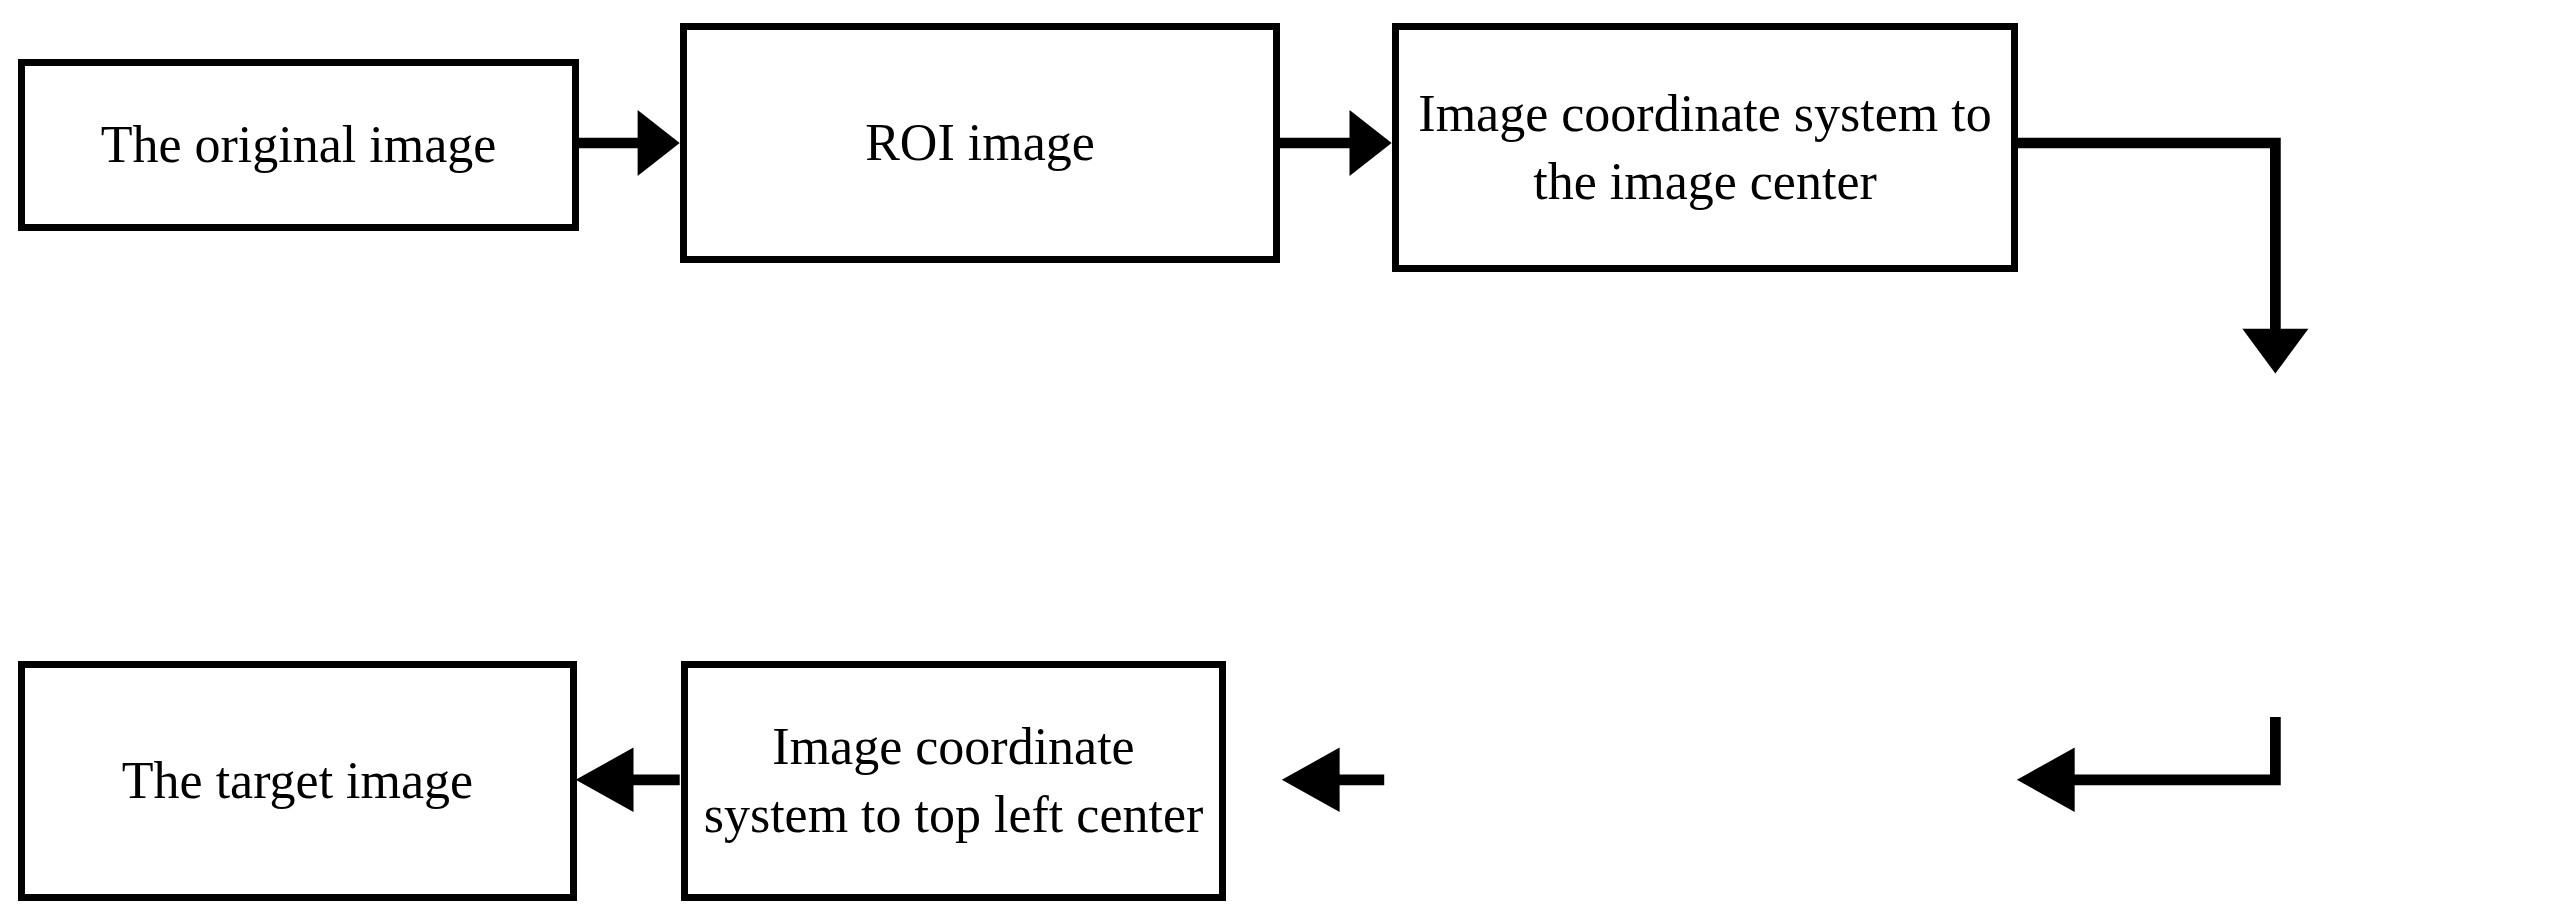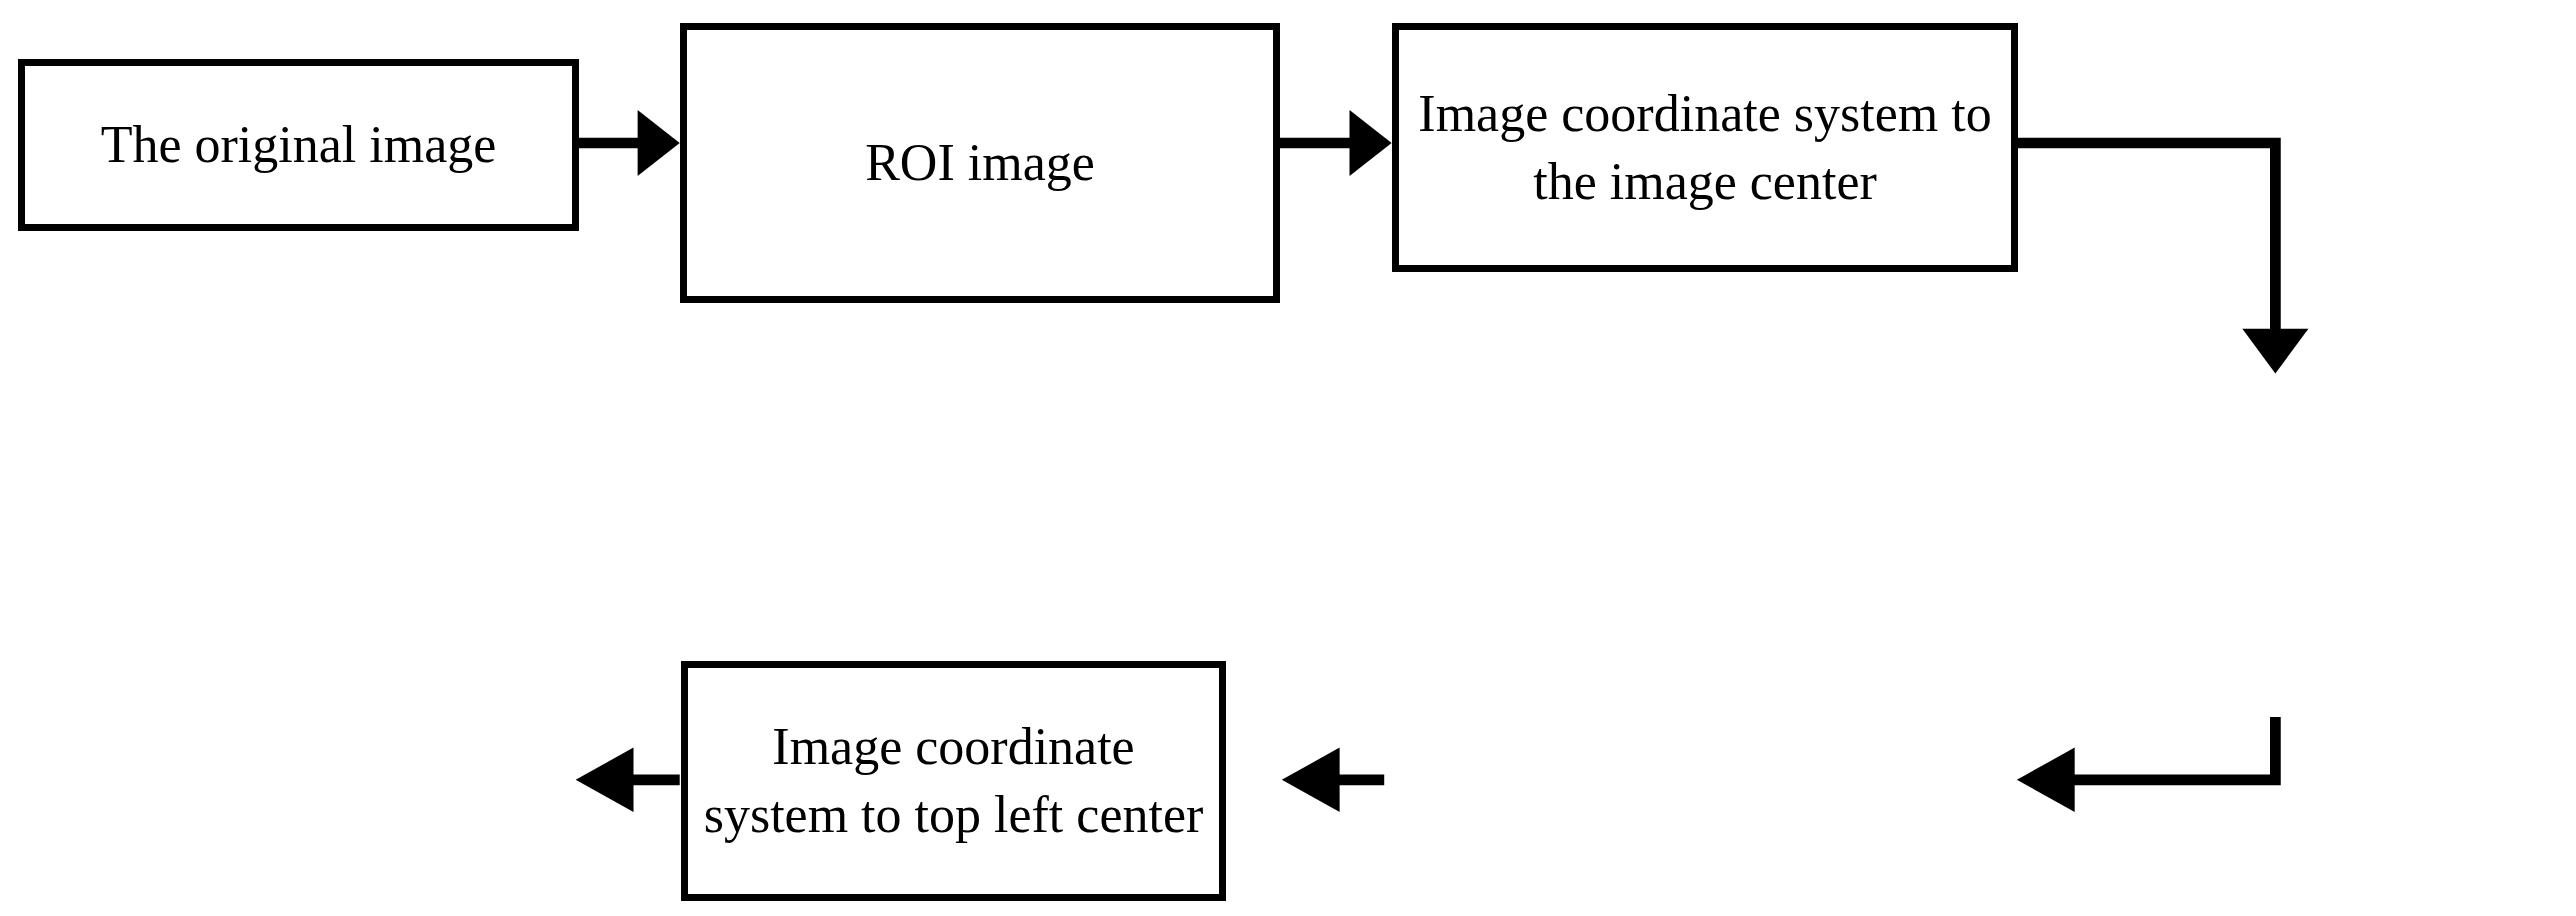--- a/index.html
+++ b/index.html
@@ -88,29 +88,32 @@
     <g>
       <line x1="823" y1="944" x2="755" y2="944"></line>
       <polygon points="767,905 697,944 767,983"></polygon>
     </g>
   </svg>
 
   <div class="node" style="left:18px; top:23px; width:561px; height:172px;margin-top:36px;">
     <span class="label">The original image</span>
   </div>
 
-  <div class="node" style="left:680px; top:23px; width:600px; height:280px;justify-content:flex-end;">
+  <div class="node" style="left:680px; top:23px; width:600px; height:240px;justify-content:flex-end;">
     <span class="label">ROI image</span>
   </div>
 
   <div class="node" style="left:1392px; top:23px; width:626px; height:249px;align-items:center;">
     <span class="label">Image coordinate system to the image center</span>
   </div>
 
 
 
   <div class="node" style="left:681px; top:661px; width:545px; height:240px;">
     <span class="label">Image coordinate system to top left center</span>
   </div>
 
+  <div class="node" style="left:18px; top:661px; width:559px; height:240px;">
+    <span class="label">The target image</span>
+  </div>
 
 </div>
 
 
 </body></html>

